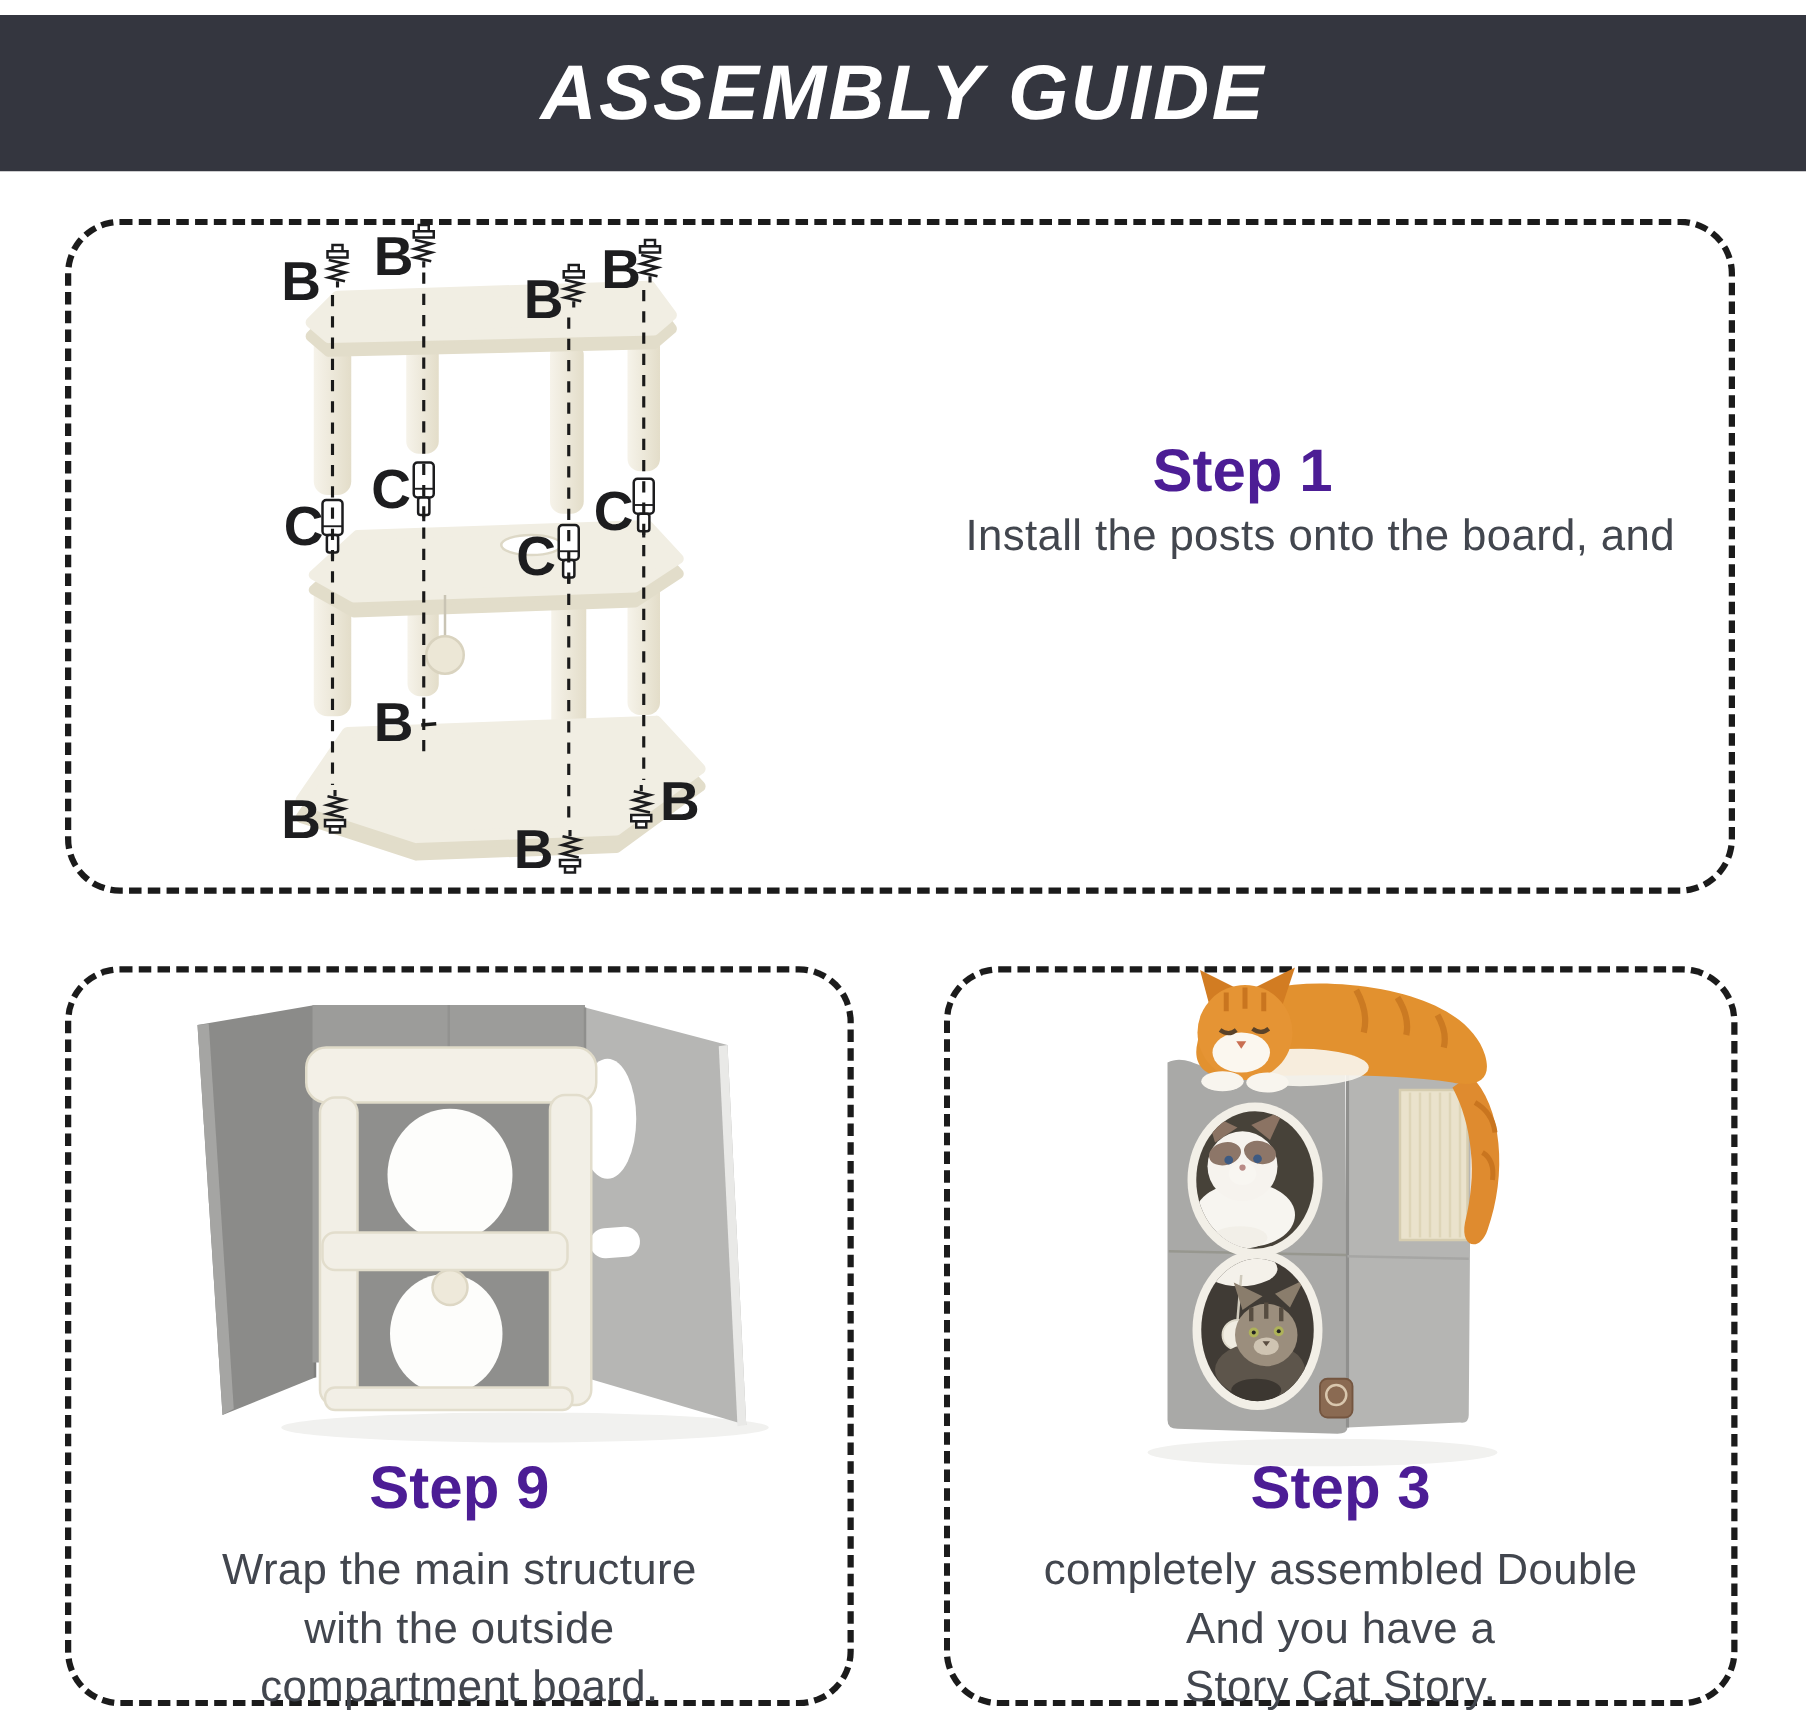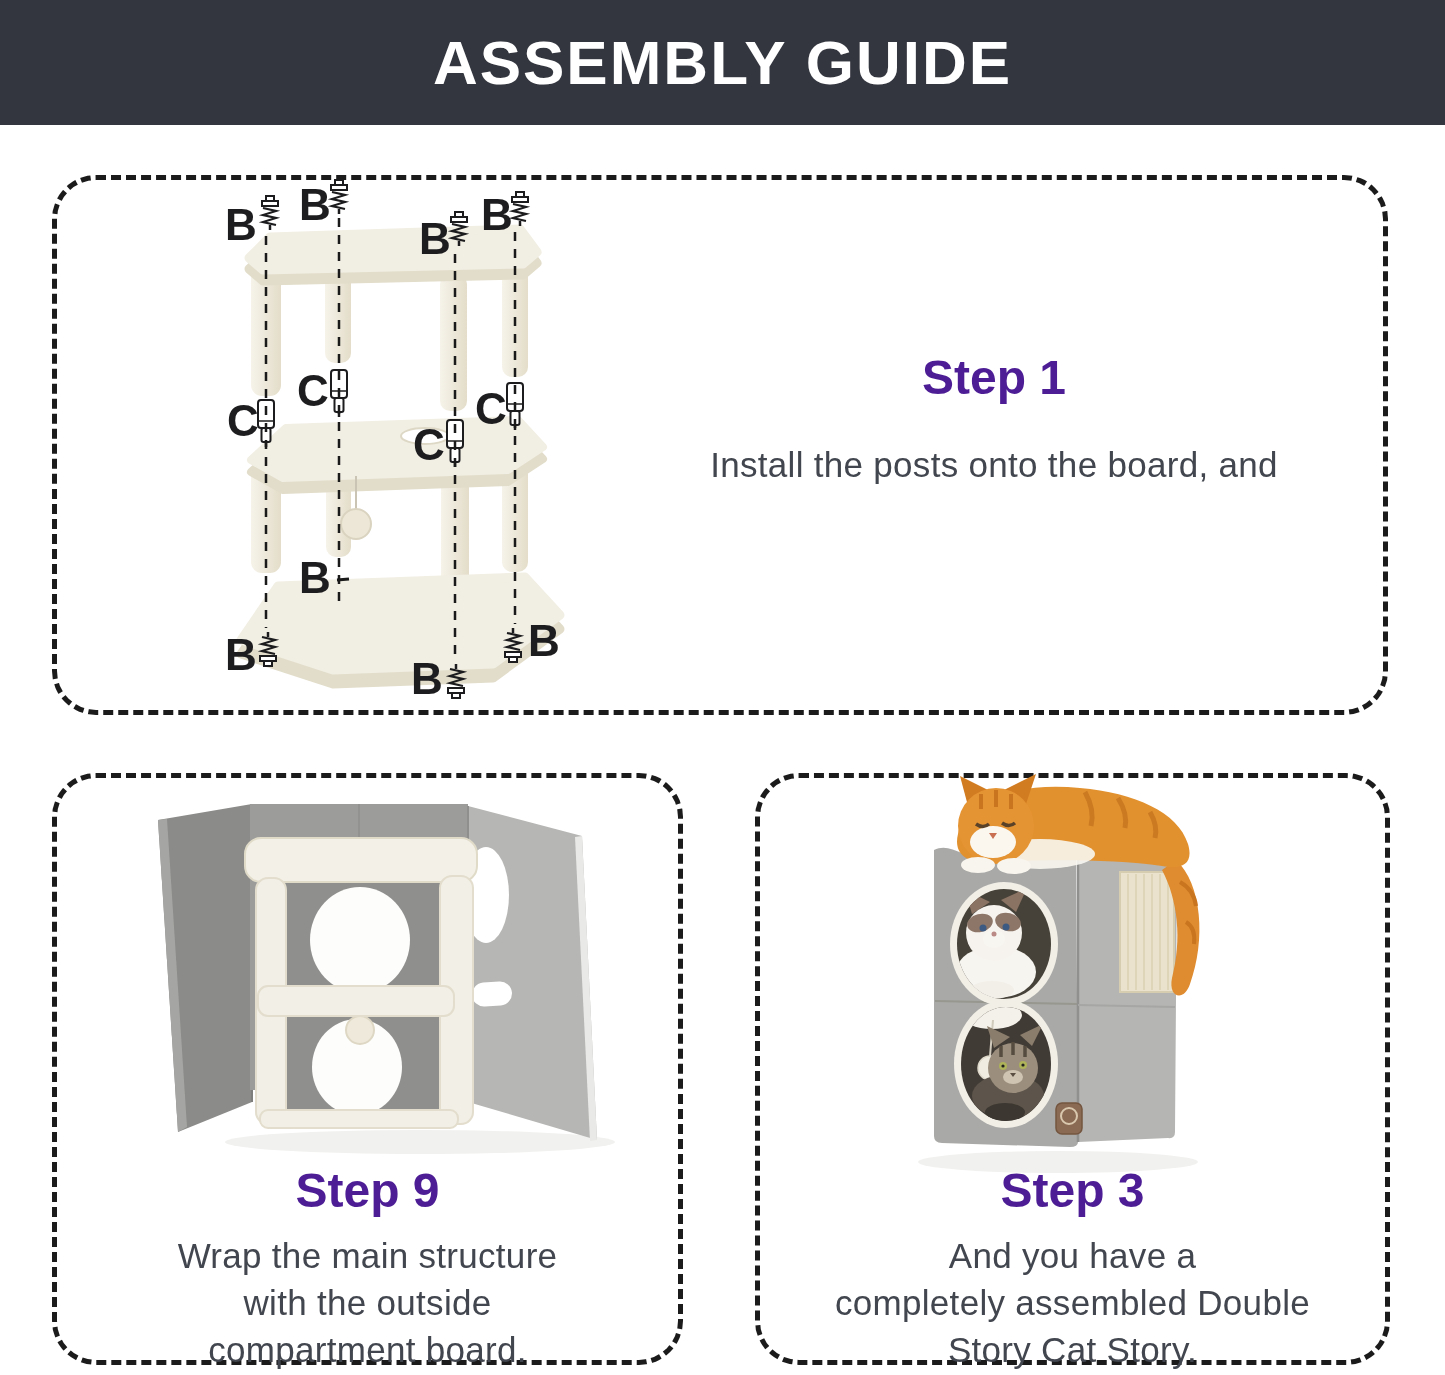--- a/index.html
+++ b/index.html
@@ -1,34 +1,34 @@
 <!DOCTYPE html>
 <html><head>
 <meta charset="utf-8">
 <style>
   html,body{margin:0;padding:0;background:#ffffff;}
   body{width:1445px;height:1375px;position:relative;overflow:hidden;
        font-family:"Liberation Sans", sans-serif;-webkit-font-smoothing:antialiased;}
   .abs{position:absolute;}
   
-  .header{left:0;top:0;width:1445px;height:125px;background:#34363f;
-          display:flex;align-items:center;justify-content:center;}
+  .header{left:0;top:12px;width:1445px;height:125px;background:#34363f;
+          display:flex;align-items:center;justify-content:center;font-style:italic;}
   .header h1{margin:0;color:#ffffff;font-size:62px;font-weight:bold;letter-spacing:2px;}
   
   .box{border:5px dashed #1b1b1b;border-radius:44px;box-sizing:border-box;background:#ffffff;}
   #box1{left:52px;top:175px;width:1336px;height:540px;}
   #box2{left:52px;top:773px;width:631px;height:592px;}
   #box3{left:755px;top:773px;width:635px;height:592px;}
   
   .step-text{text-align:center;color:#42464e;}
   .step-text h2{margin:0;font-size:48px;font-weight:bold;color:#4c1d95;}
   .step-text p{margin:0;font-size:35px;line-height:48px;font-weight:normal;letter-spacing:.3px;}
   .ln{display:block;}
   #step1-text{left:648px;top:350px;width:692px;}
-  #step1-text p{margin-top:36px;}
+  #step1-text p{text-align:right;}
   #step2-text{left:72px;top:1163px;width:591px;}
   #step2-text p{margin-top:14px;line-height:47px;}
   #step3-text{left:770px;top:1163px;width:605px;}
   #step3-text p{margin-top:14px;line-height:47px;}
   svg{position:absolute;overflow:visible;}
   svg text{font-family:"Liberation Sans", sans-serif;font-weight:bold;fill:#1d1d1f;}
 </style>
 </head>
 <body>
 
@@ -276,17 +276,17 @@
     <path d="M96,52 q7,5 13,0 M122,51 q7,5 13,0" stroke="#5a4228" stroke-width="3.5" fill="none"></path>
     <path d="M109,61 h8 l-4,6 z" fill="#c96f52"></path>
     <ellipse cx="98" cy="93" rx="17" ry="8" fill="#f8f5ee"></ellipse>
     <ellipse cx="134" cy="94" rx="17" ry="8" fill="#f8f5ee"></ellipse>
   </g>
 </svg>
 
 <div class="abs step-text" id="step3-text">
   <h2>Step 3</h2>
   <p>
+    <span class="ln">completely assembled Double</span>
     <span class="ln">And you have a</span>
-    <span class="ln">completely assembled Double</span>
     <span class="ln">Story Cat Story.</span>
   </p>
 </div>
 
 </body></html>

